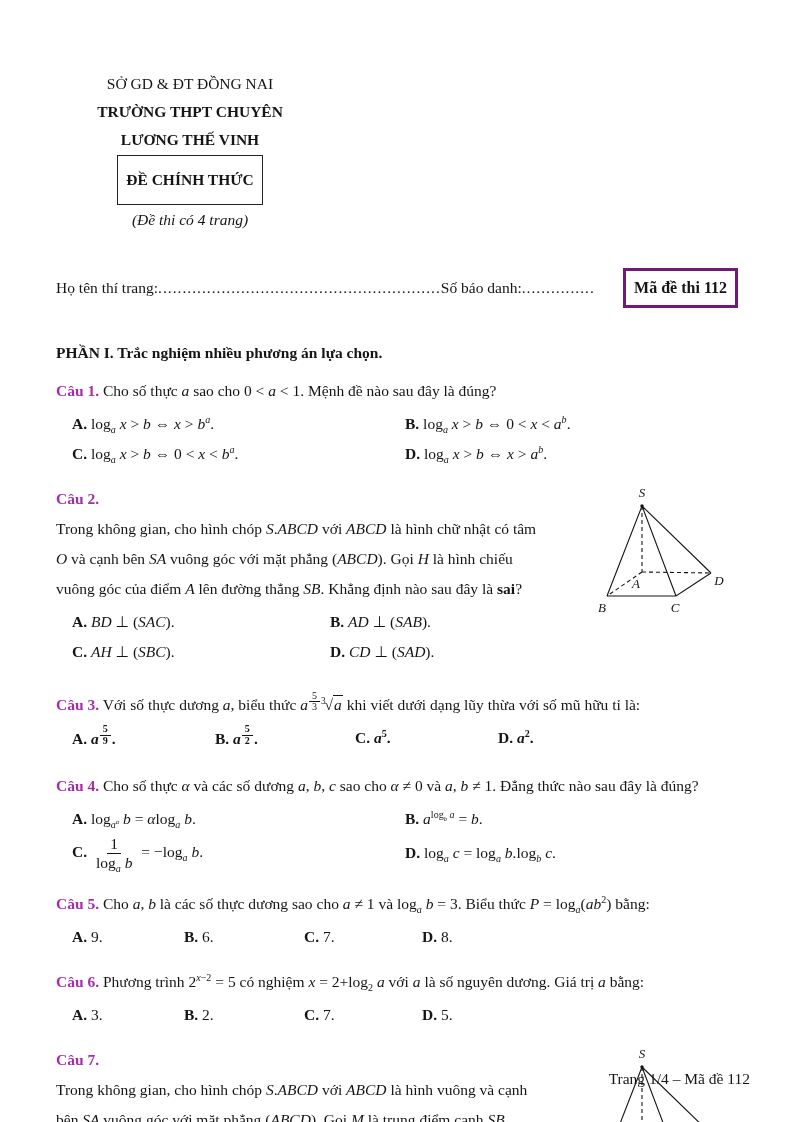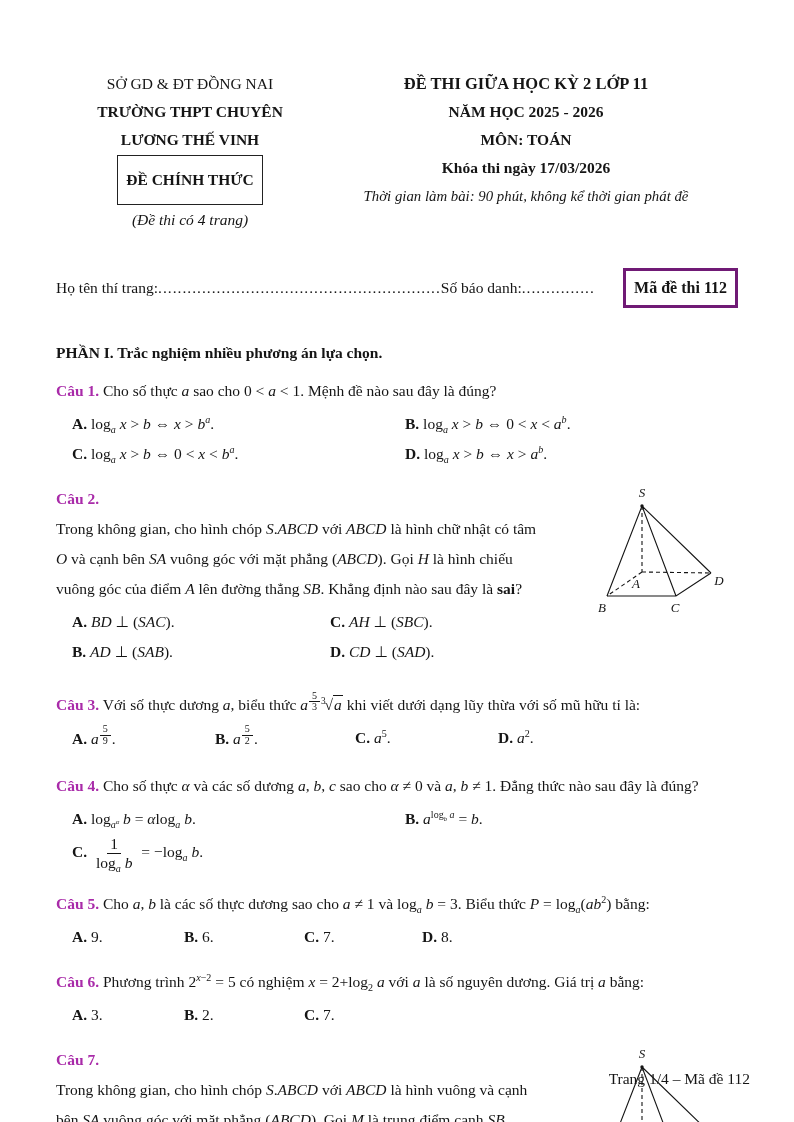--- a/index.html
+++ b/index.html
@@ -26,21 +26,21 @@
   .part-head{margin-top:36px;font-weight:bold;}
   .instruction{margin-top:8px;padding-left:26px;line-height:26px;}
   
   .question{margin-top:14px;}
   .qlabel{font-weight:bold;color:#a92ba9;}
   .qtext{line-height:30px;}
   .qline{line-height:30px;}
   .opts{display:grid;padding-left:16px;margin-top:4px;row-gap:2px;line-height:28px;align-items:center;}
   .o2a{grid-template-columns:333px 1fr;}
   .o2b{grid-template-columns:258px 1fr;}
-  .o4a{grid-template-columns:143px 140px 143px 1fr;}
+  .o4a{grid-template-columns:143px 140px 143px 1fr;font-weight:bold;}
   .o4b{grid-template-columns:112px 120px 118px 1fr;}
   .qrow{display:flex;}
   .qmain{width:545px;}
   .qfig{flex:1;display:flex;justify-content:flex-end;align-items:flex-start;}
   
   .math i{font-style:italic;}
   .math .rm{font-style:normal;}
   sup,sub{line-height:0;}
   sup{font-size:.65em;}
   sub{font-size:.65em;}
@@ -62,27 +62,20 @@
 <div class="page">
 
   <div class="header">
     <div class="hleft">
       <div class="hline">SỞ GD &amp; ĐT ĐỒNG NAI</div>
       <div class="hline b">TRƯỜNG THPT CHUYÊN</div>
       <div class="hline b">LƯƠNG THẾ VINH</div>
       <div class="hline"><span class="stamp-box">ĐỀ CHÍNH THỨC</span></div>
       <div class="hline it">(Đề thi có 4 trang)</div>
     </div>
-    <div class="hright">
-      <div class="hline b title">ĐỀ THI GIỮA HỌC KỲ 2 LỚP 11</div>
-      <div class="hline b">NĂM HỌC 2025 - 2026</div>
-      <div class="hline b">MÔN: TOÁN</div>
-      <div class="hline b">Khóa thi ngày 17/03/2026</div>
-      <div class="hline it" style="font-size:14.8px">Thời gian làm bài: 90 phút, không kể thời gian phát đề</div>
-    </div>
   </div>
 
   <div class="cand">
     <span>Họ tên thí trang:</span>
       <span class="dots">..........................................................</span>
     <span> Số báo danh:</span>
       <span class="dots">...............</span>
     <span class="code-box">Mã đề thi 112</span>
   </div>
 
@@ -100,22 +93,22 @@
 
   <div class="question" style="margin-top:16px">
     <div class="qrow">
       <div class="qmain">
         <div class="qline"><span class="qlabel">Câu 2.</span></div>
         <div class="qline">Trong không gian, cho hình chóp <span class="math"><i>S</i>.<i>ABCD</i></span> với <span class="math"><i>ABCD</i></span> là hình chữ nhật có tâm</div>
         <div class="qline"><span class="math"><i>O</i></span> và cạnh bên <span class="math"><i>SA</i></span> vuông góc với mặt phẳng <span class="math">(<i>ABCD</i>)</span>. Gọi <span class="math"><i>H</i></span> là hình chiếu</div>
         <div class="qline">vuông góc của điểm <span class="math"><i>A</i></span> lên đường thẳng <span class="math"><i>SB</i></span>. Khẳng định nào sau đây là <b>sai</b>?</div>
         <div class="opts o2b">
           <span><b>A.</b> <span><span class="math"><i>BD</i> ⊥ (<i>SAC</i>)</span>.</span></span>
+          <span><b>B.</b> <span><span class="math"><i>AD</i> ⊥ (<i>SAB</i>)</span>.</span></span>
           <span><b>C.</b> <span><span class="math"><i>AH</i> ⊥ (<i>SBC</i>)</span>.</span></span>
-          <span><b>B.</b> <span><span class="math"><i>AD</i> ⊥ (<i>SAB</i>)</span>.</span></span>
           <span><b>D.</b> <span><span class="math"><i>CD</i> ⊥ (<i>SAD</i>)</span>.</span></span>
         </div>
       </div>
       <div class="qfig">
         <svg class="fig-svg" width="140" height="138" viewBox="0 0 140 138">
           <g stroke="#151515" stroke-width="1.1" fill="none">
             <path d="M44 22 L9 112 M44 22 L78 112 M44 22 L113 89 M9 112 L78 112 L113 89"></path>
             <path stroke-dasharray="4 3" d="M44 22 L44 88 M44 88 L9 112 M44 88 L113 89"></path>
           </g>
           <circle cx="44" cy="22" r="1.7" fill="#151515"></circle>
@@ -150,39 +143,41 @@
 
   <div class="question" style="margin-top:18px">
     <div class="qtext"><span class="qlabel">Câu 4.</span> <span>Cho số thực <span class="math"><i>α</i></span> và các số dương <span class="math"><i>a</i></span>, <span class="math"><i>b</i></span>, <span class="math"><i>c</i></span> sao cho <span class="math"><i>α</i> ≠ 0</span> và <span class="math"><i>a</i></span>, <span class="math"><i>b</i> ≠ 1</span>. Đẳng thức nào sau đây là đúng?</span></div>
     <div class="opts o2a">
       <span><b>A.</b> <span><span class="math"><span class="rm">log</span><sub><i>a</i><sup><i>α</i></sup></sub> <i>b</i> = <i>α</i><span class="rm">log</span><sub><i>a</i></sub> <i>b</i></span>.</span></span>
       <span><b>B.</b> <span><span class="math"><i>a</i><sup><span class="rm">log</span><sub><i>b</i></sub> <i>a</i></sup> = <i>b</i></span>.</span></span>
       <span><b>C.</b> <span><span class="math"><span class="frac">
                 <span class="fnum">1</span>
                 <span class="fden"><span class="rm">log</span><sub><i>a</i></sub> <i>b</i></span>
               </span> = −<span class="rm">log</span><sub><i>a</i></sub> <i>b</i></span>.</span></span>
+      <span><b>D.</b> <span><span class="math"><span class="rm">log</span><sub><i>a</i></sub> <i>c</i> = <span class="rm">log</span><sub><i>a</i></sub> <i>b</i>.<span class="rm">log</span><sub><i>b</i></sub> <i>c</i></span>.</span></span>
     </div>
   </div>
 
   <div class="question" style="margin-top:18px">
     <div class="qtext"><span class="qlabel">Câu 5.</span> <span>Cho <span class="math"><i>a</i></span>, <span class="math"><i>b</i></span> là các số thực dương sao cho <span class="math"><i>a</i> ≠ 1</span> và <span class="math"><span class="rm">log</span><sub><i>a</i></sub> <i>b</i> = 3</span>. Biểu thức <span class="math"><i>P</i> = <span class="rm">log</span><sub><i>a</i></sub>(<i>ab</i><sup>2</sup>)</span> bằng:</span></div>
     <div class="opts o4b">
       <span><b>A.</b> <span>9.</span></span>
       <span><b>B.</b> <span>6.</span></span>
       <span><b>C.</b> <span>7.</span></span>
       <span><b>D.</b> <span>8.</span></span>
     </div>
   </div>
 
   <div class="question" style="margin-top:16px">
     <div class="qtext"><span class="qlabel">Câu 6.</span> <span>Phương trình <span class="math">2<sup><i>x</i>−2</sup> = 5</span> có nghiệm <span class="math"><i>x</i> = 2+<span class="rm">log</span><sub>2</sub> <i>a</i></span> với <span class="math"><i>a</i></span> là số nguyên dương. Giá trị <span class="math"><i>a</i></span> bằng:</span></div>
     <div class="opts o4b">
       <span><b>A.</b> <span>3.</span></span>
       <span><b>B.</b> <span>2.</span></span>
       <span><b>C.</b> <span>7.</span></span>
+      <span><b>D.</b> <span>5.</span></span>
     </div>
   </div>
 
   <div class="question" style="margin-top:16px">
     <div class="qrow">
       <div class="qmain">
         <div class="qline"><span class="qlabel">Câu 7.</span></div>
         <div class="qline">Trong không gian, cho hình chóp <span class="math"><i>S</i>.<i>ABCD</i></span> với <span class="math"><i>ABCD</i></span> là hình vuông và cạnh</div>
         <div class="qline">bên <span class="math"><i>SA</i></span> vuông góc với mặt phẳng <span class="math">(<i>ABCD</i>)</span>. Gọi <span class="math"><i>M</i></span> là trung điểm cạnh <span class="math"><i>SB</i></span>.</div>
 

